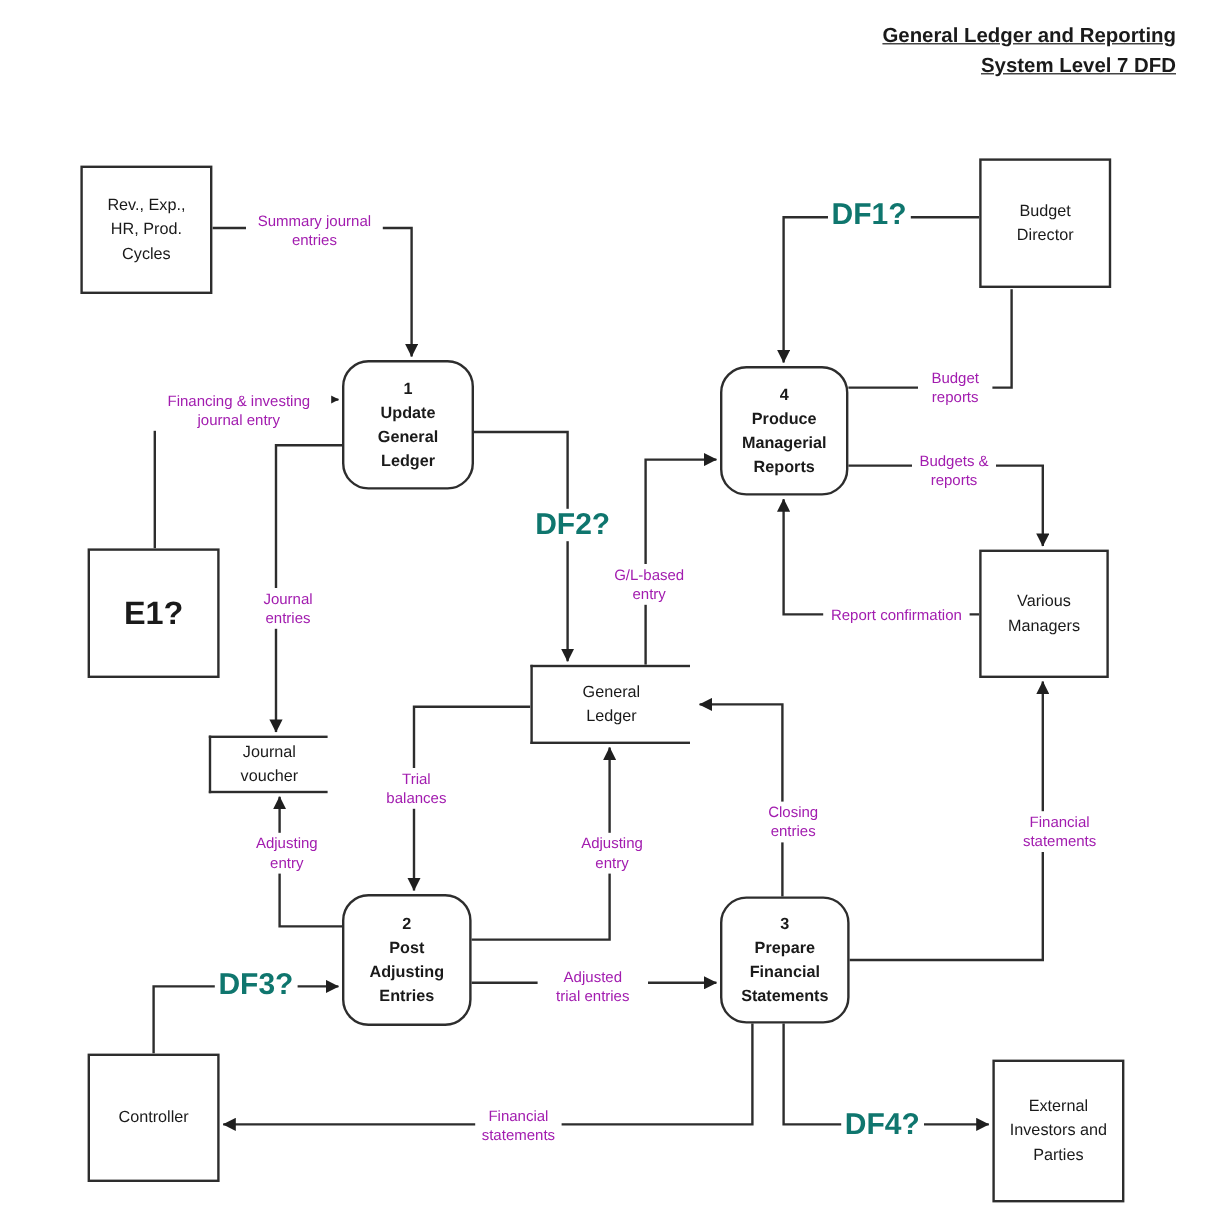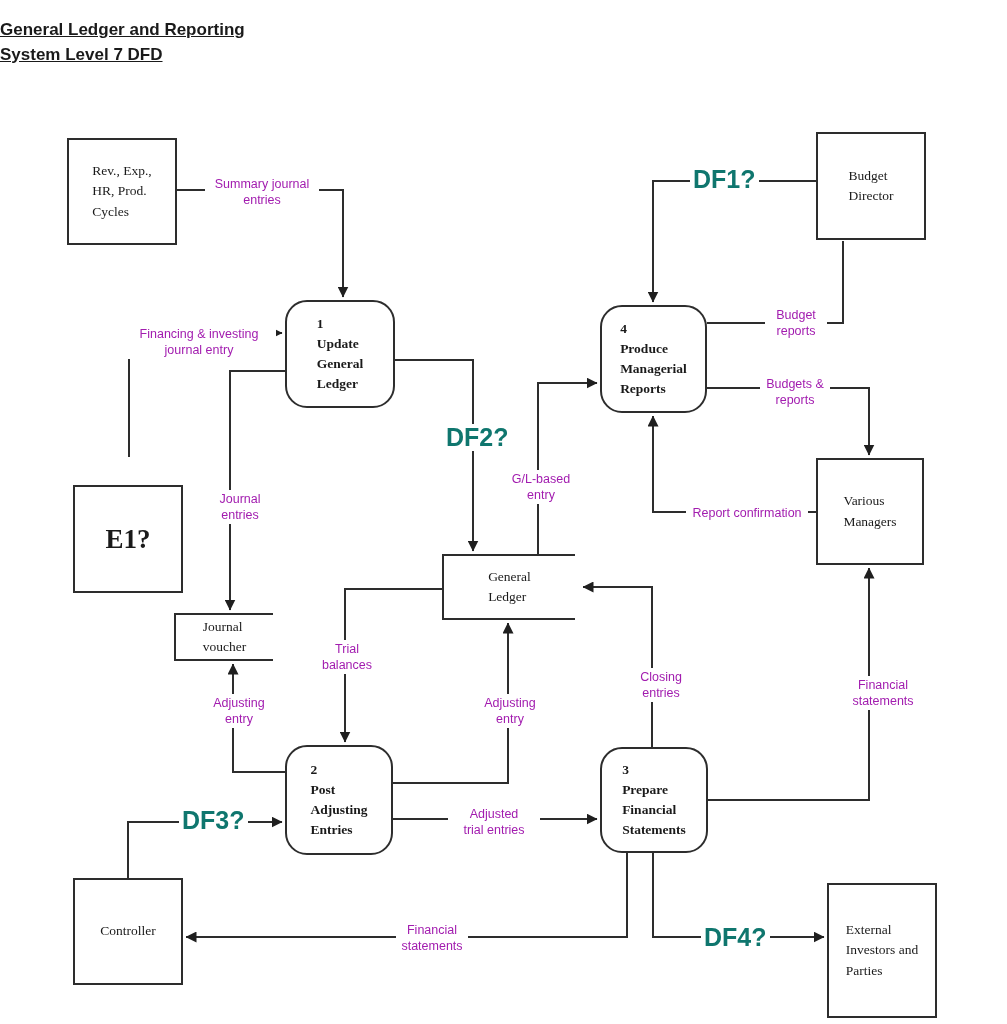--- a/index.html
+++ b/index.html
@@ -3,37 +3,37 @@
 <meta charset="utf-8">
 <style>
   html,body{margin:0;padding:0;background:#ffffff;}
   .canvas{
     position:relative;width:1007px;height:1024px;background:#ffffff;
     font-family:"Liberation Sans",sans-serif;color:#1a1a1a;overflow:hidden;
   }
   .lines{position:absolute;left:0;top:0;z-index:1;}
   .node{
     position:absolute;z-index:2;display:flex;align-items:center;justify-content:center;
-    text-align:left;white-space:pre-line;font-size:13.5px;line-height:1.5;
-    background:#ffffff;box-sizing:border-box;color:#1a1a1a;font-family:Liberation Serif, serif;
+    text-align:center;white-space:pre-line;font-size:13.5px;line-height:1.5;
+    background:#ffffff;box-sizing:border-box;color:#1a1a1a;
   }
   .entity{border:2px solid #2d2d2d;}
   .process{border:2px solid #2d2d2d;border-radius:22px;font-weight:bold;}
   .datastore{border-top:2px solid #2d2d2d;border-bottom:2px solid #2d2d2d;border-left:2px solid #2d2d2d;}
-  .big{font-weight:bold;font-size:27px;margin-top:28px;}
+  .big{font-weight:bold;font-size:27px;}
   .flow-label{
     position:absolute;z-index:3;background:#ffffff;text-align:center;
     white-space:pre-line;font-size:12.5px;line-height:1.28;padding:1px 2px;color:#a21caf;
   }
   .df-label{
     position:absolute;z-index:3;background:#ffffff;font-weight:bold;font-size:25px;
     line-height:1;padding:1px 3px;color:#0f766e;
   }
   .title{
-    position:absolute;left:0;top:18px;width:980px;text-align:left;z-index:2;
+    position:absolute;left:0;top:18px;width:980px;text-align:right;z-index:2;
     font-size:17px;font-weight:bold;line-height:1.45;
   }
   .title span{text-decoration:underline;display:block;}
 </style>
 </head>
 <body>
 
 <div class="canvas">
 
   <svg class="lines" width="1007" height="1024" viewBox="0 0 1007 1024">
@@ -71,21 +71,21 @@
 
   <div class="node entity" style="left:67px;top:138px;width:110px;height:107px">Rev., Exp.,
 HR, Prod.
 Cycles</div>
   <div class="node entity" style="left:816px;top:132px;width:110px;height:108px">Budget
 Director</div>
   <div class="node entity big" style="left:73px;top:457px;width:110px;height:108px">E1?</div>
   <div class="node entity" style="left:816px;top:458px;width:108px;height:107px">Various
 Managers</div>
   <div class="node entity" style="left:73px;top:878px;width:110px;height:107px">Controller</div>
-  <div class="node entity" style="left:827px;top:883px;width:110px;height:135px">External
+  <div class="node entity" style="left:827px;top:883px;width:110px;height:119px">External
 Investors and
 Parties</div>
 
   <div class="node process" style="left:285px;top:300px;width:110px;height:108px">1
 Update
 General
 Ledger</div>
   <div class="node process" style="left:600px;top:305px;width:107px;height:108px">4
 Produce
 Managerial

